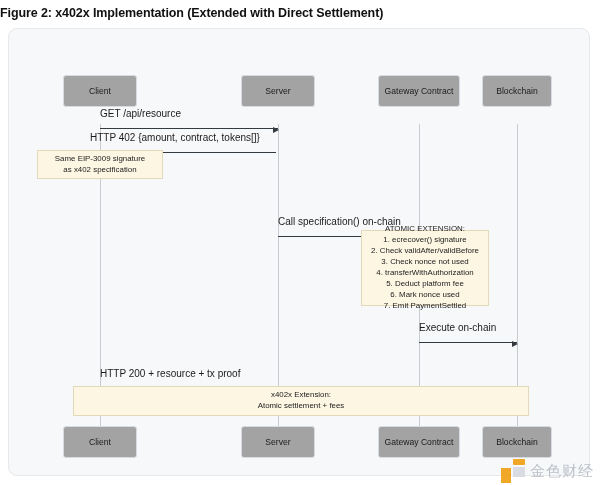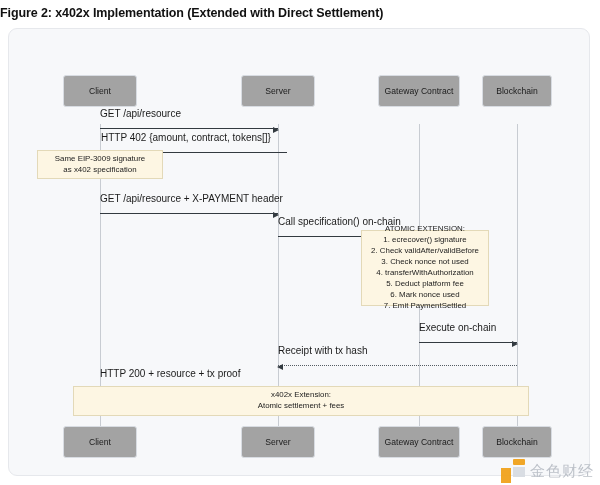--- a/index.html
+++ b/index.html
@@ -118,36 +118,31 @@
   <div class="participant" style="left:473px;top:46px;width:70px;">
     <span>Blockchain</span>
   </div>
 
   <div class="msg right" style="left:91px;width:178px;top:80px;">
     <span class="lbl">GET /api/resource</span>
     <span class="line"></span>
     <span class="head"></span>
   </div>
 
-  <div class="msg left" style="left:92px;width:178px;top:104px;padding-left:8px;">
+  <div class="msg left" style="left:81px;width:178px;top:104px;padding-left:8px;">
     <span class="lbl">HTTP 402 {amount, contract, tokens[]}</span>
     <span class="line"></span>
     <span class="head"></span>
   </div>
 
   <div class="note" style="left:28px;top:121px;width:126px;height:29px;">
     <div>Same EIP-3009 signature</div>
     <div>as x402 specification</div>
   </div>
 
-  <div class="msg right" style="left:91px;width:178px;top:165px;">
-    <span class="lbl">GET /api/resource + X-PAYMENT header</span>
-    <span class="line"></span>
-    <span class="head"></span>
-  </div>
 
   <div class="msg right" style="left:269px;width:141px;top:188px;">
     <span class="lbl">Call specification() on-chain</span>
     <span class="line"></span>
     <span class="head"></span>
   </div>
 
   <div class="note steps" style="left:352px;top:201px;width:128px;height:76px;">
     <div class="hdr">ATOMIC EXTENSION:</div>
     <div>1. ecrecover() signature</div>
@@ -158,25 +153,20 @@
     <div>6. Mark nonce used</div>
     <div>7. Emit PaymentSettled</div>
   </div>
 
   <div class="msg right" style="left:410px;width:98px;top:294px;">
     <span class="lbl">Execute on-chain</span>
     <span class="line"></span>
     <span class="head"></span>
   </div>
 
-  <div class="msg left dotted" style="left:269px;width:239px;top:317px;">
-    <span class="lbl">Receipt with tx hash</span>
-    <span class="line"></span>
-    <span class="head"></span>
-  </div>
 
   <div class="msg left" style="left:91px;width:178px;top:340px;">
     <span class="lbl">HTTP 200 + resource + tx proof</span>
     <span class="line"></span>
     <span class="head"></span>
   </div>
 
   <div class="note" style="left:64px;top:357px;width:456px;height:30px;">
     <div>x402x Extension:</div>
     <div>Atomic settlement + fees</div>

